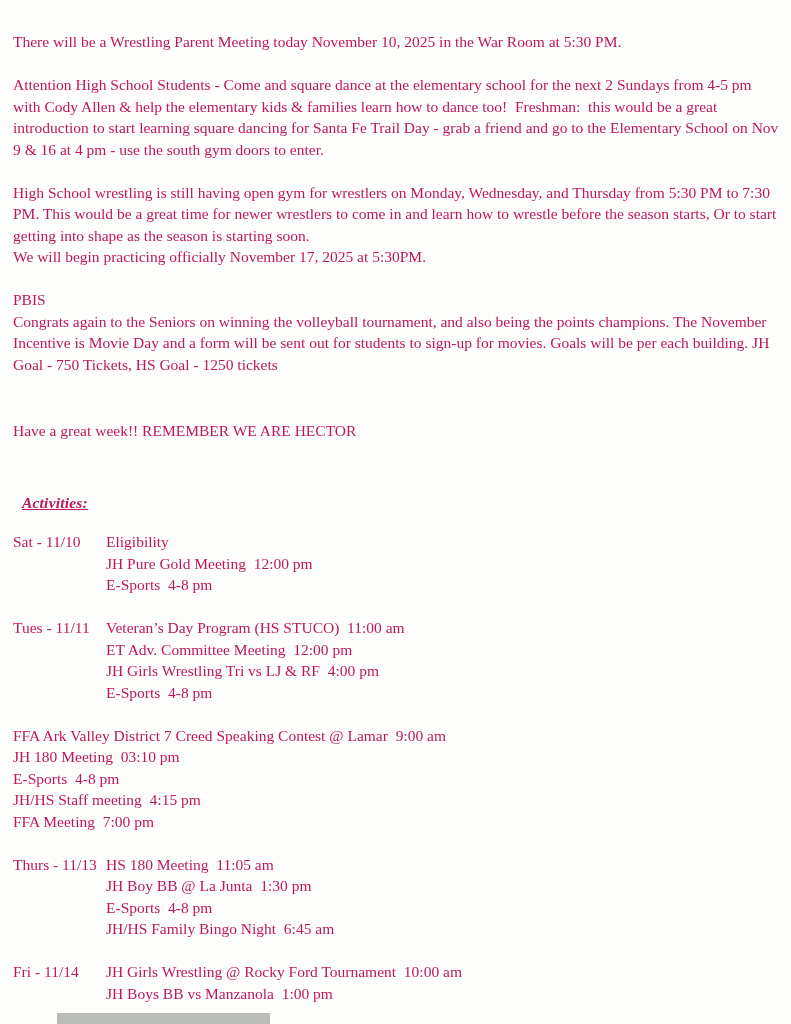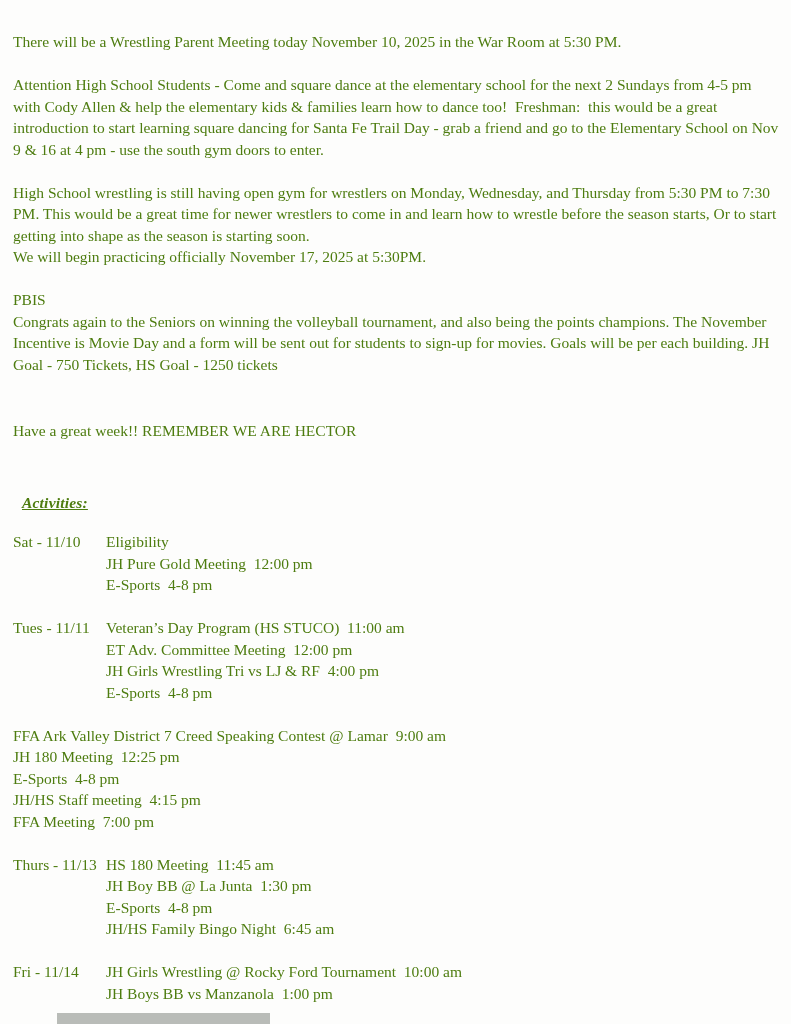--- a/index.html
+++ b/index.html
@@ -8,21 +8,21 @@
     width: 791px;
     height: 1024px;
     background: #ffffff;
     overflow: hidden;
   }
   .page {
     position: relative;
     width: 791px;
     height: 1024px;
     background: #fdfdfc;
-    color: #4d7c0f;
+    color: #be185d;
     font-family: "Liberation Serif", "DejaVu Serif", serif;
     font-size: 15.5px;
     line-height: 21.5px;
   }
   .content {
     padding: 31px 12px 0 13px;
   }
   .para {
     margin: 0 0 21.5px 0;
     white-space: pre-wrap;
@@ -94,31 +94,31 @@
         <div class="event-line">Veteran’s Day Program (HS STUCO)  11:00 am</div>
         <div class="event-line">ET Adv. Committee Meeting  12:00 pm</div>
         <div class="event-line">JH Girls Wrestling Tri vs LJ &amp; RF  4:00 pm</div>
         <div class="event-line">E-Sports  4-8 pm</div>
       </div>
     </div>
 
     <div class="day-group">
       <div class="events">
         <div class="event-line">FFA Ark Valley District 7 Creed Speaking Contest @ Lamar  9:00 am</div>
-        <div class="event-line">JH 180 Meeting  12:25 pm</div>
+        <div class="event-line">JH 180 Meeting  03:10 pm</div>
         <div class="event-line">E-Sports  4-8 pm</div>
         <div class="event-line">JH/HS Staff meeting  4:15 pm</div>
         <div class="event-line">FFA Meeting  7:00 pm</div>
       </div>
     </div>
 
     <div class="day-group">
       <div class="day-label">Thurs - 11/13</div>
       <div class="events">
-        <div class="event-line">HS 180 Meeting  11:45 am</div>
+        <div class="event-line">HS 180 Meeting  11:05 am</div>
         <div class="event-line">JH Boy BB @ La Junta  1:30 pm</div>
         <div class="event-line">E-Sports  4-8 pm</div>
         <div class="event-line">JH/HS Family Bingo Night  6:45 am</div>
       </div>
     </div>
 
     <div class="day-group">
       <div class="day-label">Fri - 11/14</div>
       <div class="events">
         <div class="event-line">JH Girls Wrestling @ Rocky Ford Tournament  10:00 am</div>

